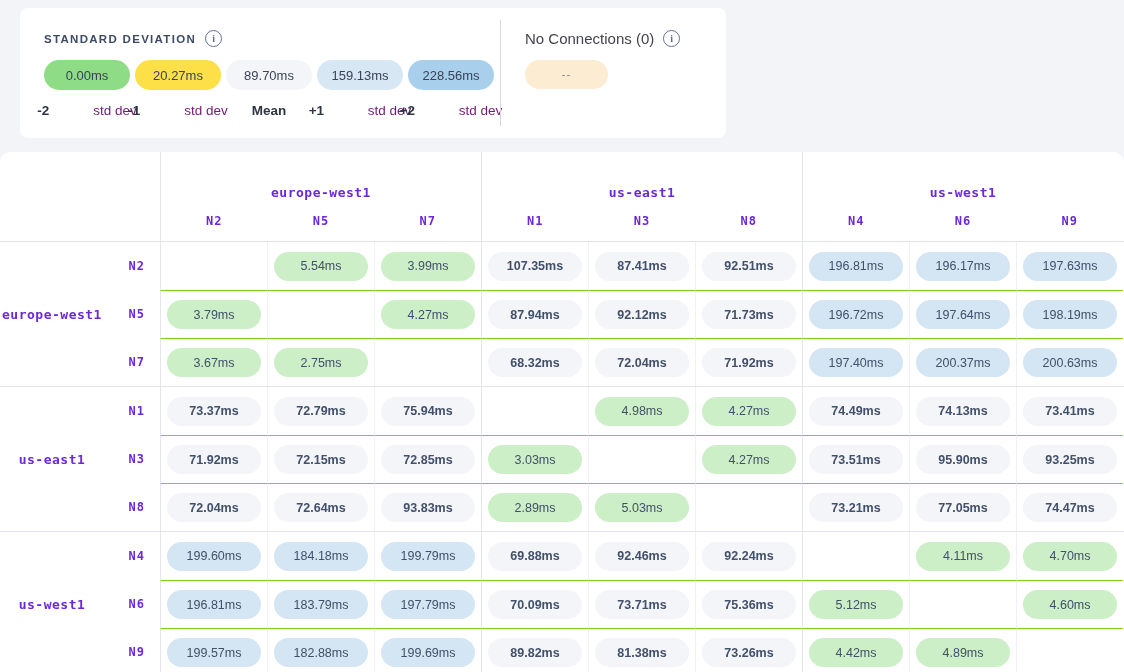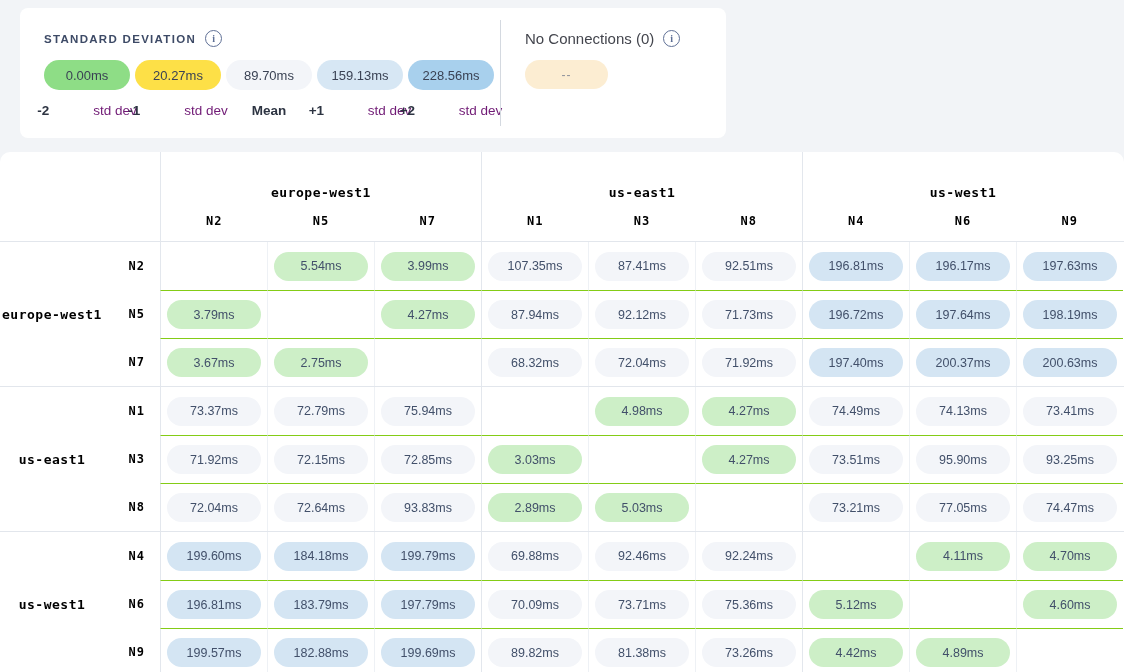--- a/index.html
+++ b/index.html
@@ -53,21 +53,21 @@
 
   
   .matrix-card {
     position: absolute; left: 0; top: 152px;
     width: 1124px; height: 520px;
     background: #ffffff; border-radius: 10px 10px 0 0;
     overflow: hidden;
   }
   .mono {
     font-family: "DejaVu Sans Mono", monospace;
-    font-weight: 700; color: #000000;
+    font-weight: 700; color: #6d28d9;
   }
 
   .m-header { display: flex; height: 89px; }
   .m-corner { width: 160px; flex: none; }
   .col-group { width: 321px; flex: none; border-left: 1px solid #e3e7ed; padding-top: 33px; }
   .region-label { text-align: center; font-size: 13px; letter-spacing: 0.5px; }
   .node-row { display: flex; margin-top: 14px; }
   .node-row .node-h { width: 107px; text-align: center; font-size: 12px; letter-spacing: 1px; }
 
   .group-row { display: flex; border-top: 1px solid #e2e6ec; }
@@ -88,21 +88,21 @@
   }
   .cell.gstart { border-left: 1px solid #e3e7ed; }
   .cell.rsep { border-top: 1px solid #84cc16; }
 
   .pill {
     min-width: 94px; height: 29px; padding: 0 12px; border-radius: 15px;
     display: inline-flex; align-items: center; justify-content: center;
     font-size: 12.5px; color: #42506a; white-space: nowrap;
   }
   .pill.low  { background: #cdefc7; }
-  .pill.mid  { background: #f3f5f9; }
+  .pill.mid  { background: #f3f5f9; font-weight: bold; }
   .pill.high { background: #d4e5f3; }
 </style>
 </head>
 <body>
 
 <div class="legend-card">
   <div class="legend-left">
     <div class="title-row">
       <span class="legend-title">STANDARD DEVIATION</span>
       <span class="info-icon">i</span>

